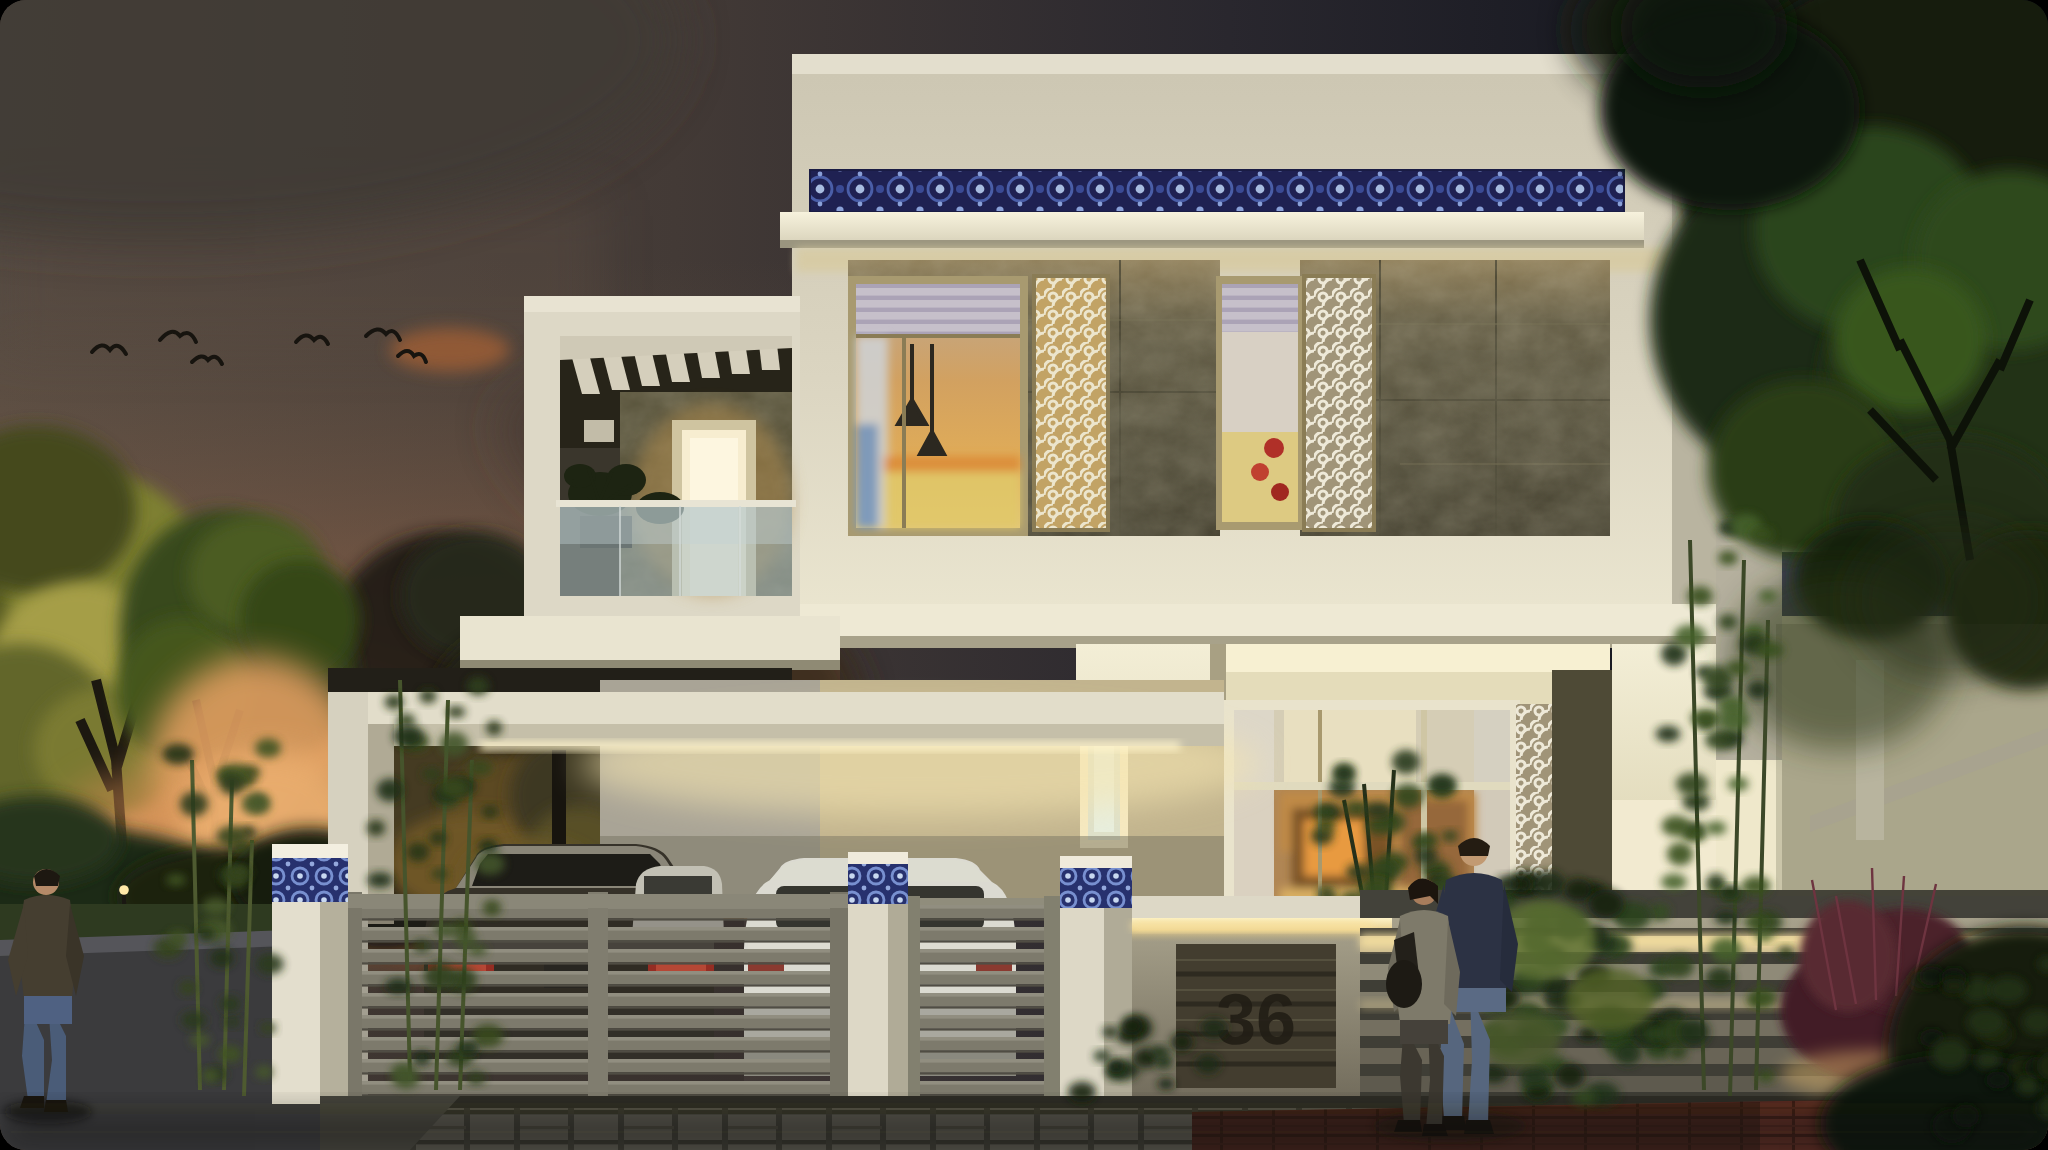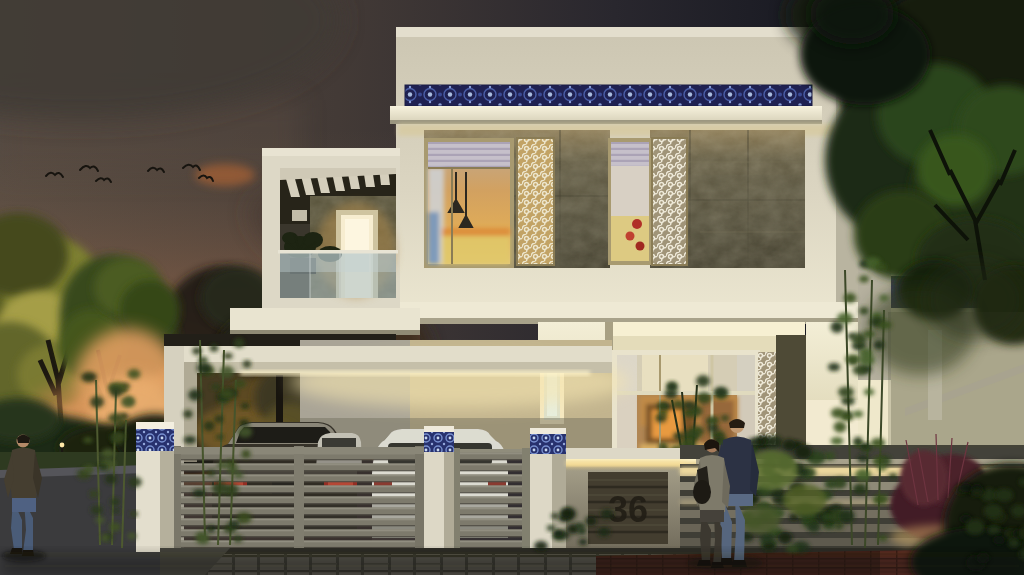--- a/index.html
+++ b/index.html
@@ -1,16 +1,16 @@
 <!DOCTYPE html>
 <html><head>
 <meta charset="utf-8">
 <style>
 html,body{margin:0;padding:0;background:#000;font-family:"Liberation Sans",sans-serif;}
-#scene{width:1024px;height:575px;position:relative;overflow:hidden;}
+#scene{width:1024px;height:575px;position:relative;overflow:hidden;border-radius:13px;}
 </style>
 </head>
 <body>
 <div id="scene">
 <svg width="1024" height="575" viewBox="0 0 1024 575" xmlns="http://www.w3.org/2000/svg">
 <defs>
 <linearGradient id="skyH" x1="0" y1="0" x2="1" y2="0">
 <stop offset="0" stop-color="#544a42"></stop>
 <stop offset="0.33" stop-color="#433a36"></stop>
 <stop offset="0.6" stop-color="#29272e"></stop>

